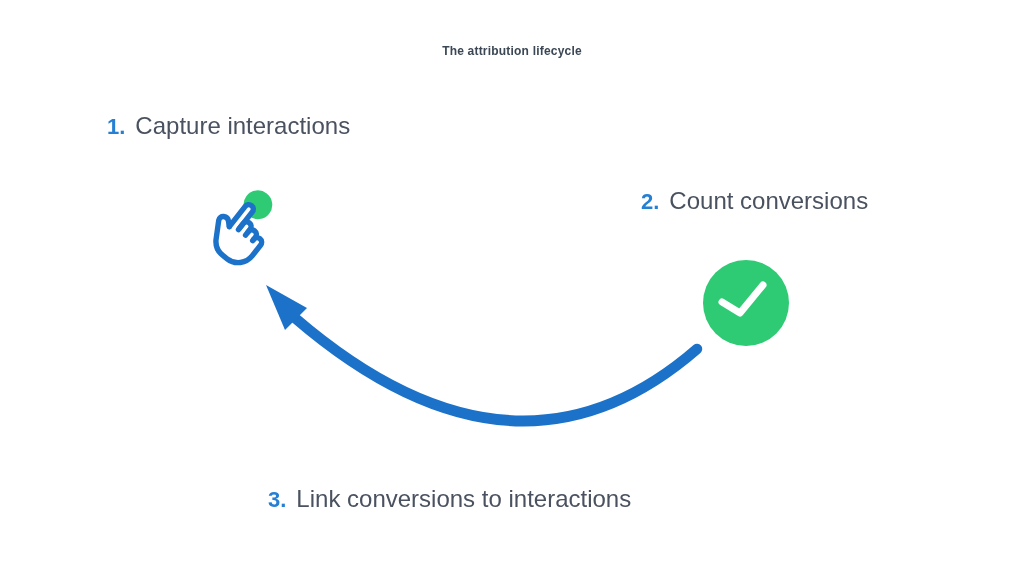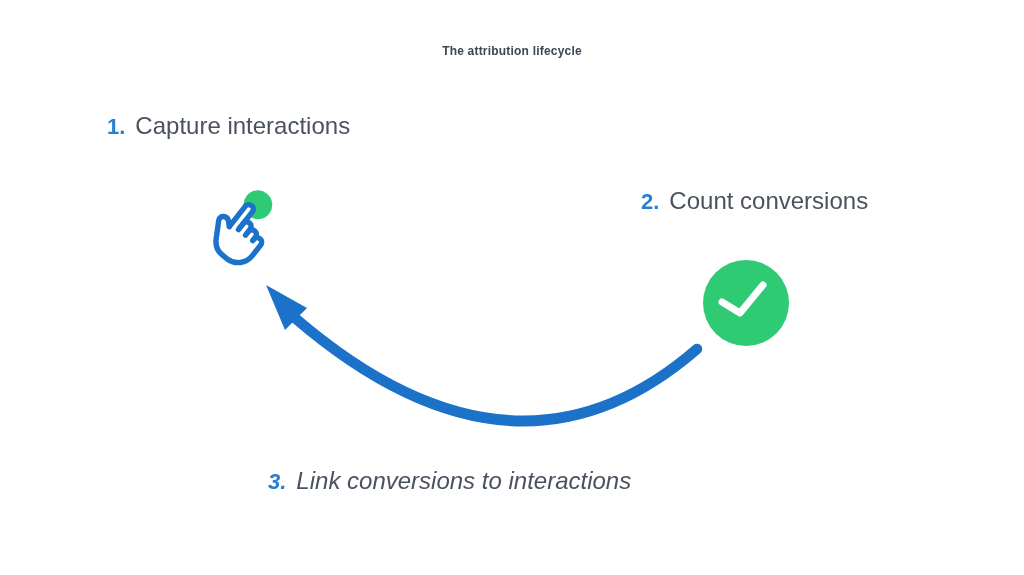--- a/index.html
+++ b/index.html
@@ -34,21 +34,21 @@
     line-height: 1.15;
   }
   .step .num {
     font-size: 22px;
     font-weight: bold;
     color: #2580d3;
     margin-right: 10px;
   }
   .step-1 { left: 90px;  top: 112px; margin-left: 17px; }
   .step-2 { left: 597px; top: 187px; margin-left: 44px; }
-  .step-3 { left: 268px; top: 467px; font-style: italic; }
+  .step-3 { left: 268px; top: 485px; }
   .abs { position: absolute; }
   svg { display: block; }
 </style>
 </head>
 <body>
 
 <div class="canvas">
 
   <div class="title">The attribution lifecycle</div>
 

